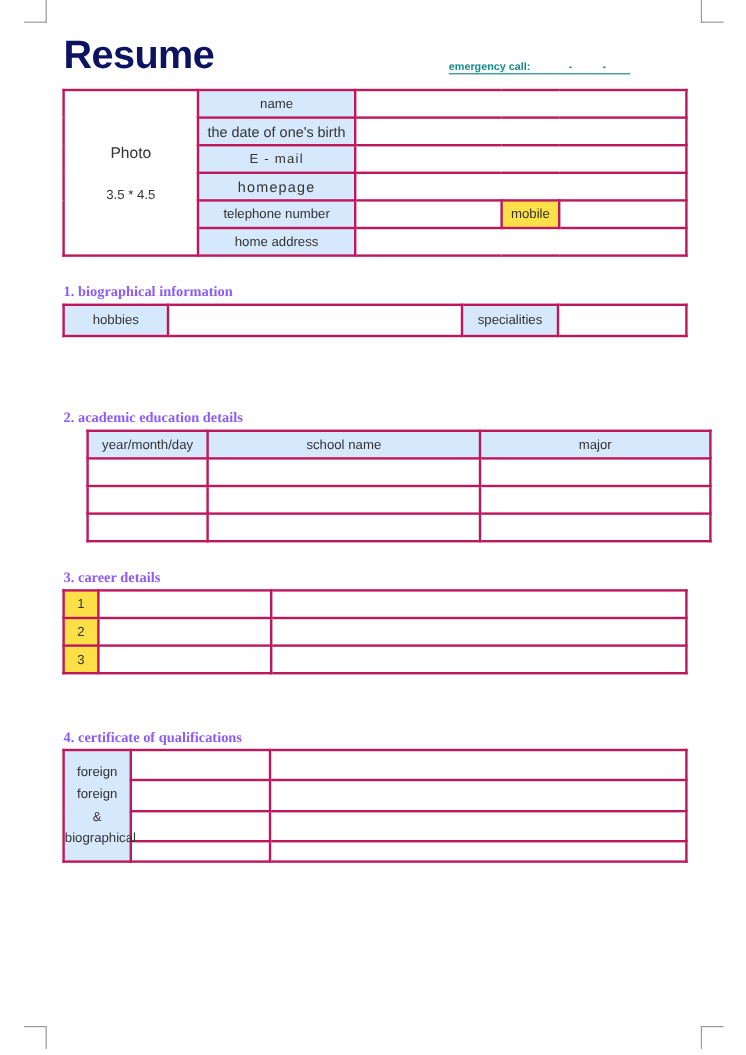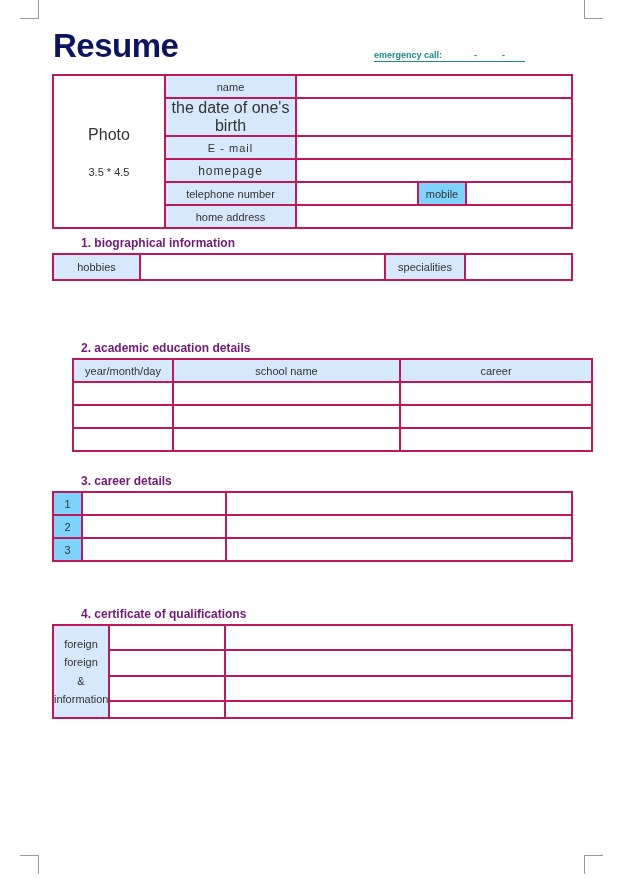--- a/index.html
+++ b/index.html
@@ -11,22 +11,22 @@
   .c-bl { left:20px; top:855px; border-right-width:1px; border-top-width:1px; }
   .c-br { left:584px; top:855px; border-left-width:1px; border-top-width:1px; }
 
   .title { position:absolute; left:53px; top:26px; font-size:33px; font-weight:bold; color:#0c1360; letter-spacing:-0.5px; line-height:40px; font-family:"Liberation Sans", sans-serif; }
   .emergency { position:absolute; left:374px; top:49px; width:151px; border-bottom:1px solid #1a8a8a; font-size:9px; font-weight:bold; color:#1a8a8a; line-height:12px; font-family:"Liberation Sans", sans-serif; }
   .emergency .dash { position:absolute; top:0; }
 
   table { position:absolute; border-collapse:collapse; table-layout:fixed; font-size:11px; font-family:"Liberation Sans", sans-serif; }
   td { border:2px solid #be185d; padding:0; text-align:center; vertical-align:middle; color:#333; }
   .hd { background:#d6e8fb; }
-  .gr { background:#7dd3fc; }
-  .section { position:absolute; left:53px; font-size:12px; font-weight:bold; color:#701a75; font-family:Liberation Sans, sans-serif;margin-left:28px; }
+  .gr { background:#fde047; }
+  .section { position:absolute; left:53px; font-size:12px; font-weight:bold; color:#8b5cf6; font-family:Liberation Serif, serif; }
 
   #t-profile { left:52px; top:74px; width:519px; }
   #t-bio { left:52px; top:253px; width:519px; }
   #t-edu { left:52px; top:358px; width:519px;margin-left:20px; }
   #t-career { left:52px; top:491px; width:519px; }
   #t-cert { left:52px; top:624px; width:519px;padding-left:25px; }
 </style>
 </head>
 <body>
 
@@ -46,28 +46,28 @@
   <colgroup>
       <col style="width:112px">
       <col style="width:131px">
       <col style="width:122px">
       <col style="width:48px">
       <col style="width:106px">
     </colgroup>
   <tbody>
       <tr style="height:23px">
     <td rowspan="6">
-      <div style="margin-bottom:22px;font-size:16px">Photo</div>
+      <div style="margin-bottom:22px;font-size:13px">Photo</div>
       <div style="font-size:11px">3.5 * 4.5</div>
     </td>
     <td class="hd">name</td>
     <td colspan="3"></td>
   </tr>
   <tr style="height:23px">
-    <td class="hd" style="font-size:16px">the date of one's birth</td>
+    <td class="hd" style="font-size:12px">the date of one's birth</td>
     <td colspan="3"></td>
   </tr>
   <tr style="height:23px">
     <td class="hd" style="letter-spacing:1px">E - mail</td>
     <td colspan="3"></td>
   </tr>
   <tr style="height:23px">
     <td class="hd" style="letter-spacing:1px;font-size:12px">homepage</td>
     <td colspan="3"></td>
   </tr>
@@ -106,21 +106,21 @@
 <table id="t-edu">
   <colgroup>
       <col style="width:100px">
       <col style="width:227px">
       <col style="width:192px">
     </colgroup>
   <tbody>
       <tr style="height:23px">
     <td class="hd">year/month/day</td>
     <td class="hd">school name</td>
-    <td class="hd">career</td>
+    <td class="hd">major</td>
   </tr>
   <tr style="height:23px">
         <td></td>
         <td></td>
         <td></td>
       </tr>
   <tr style="height:23px">
         <td></td>
         <td></td>
         <td></td>
@@ -165,21 +165,21 @@
       <col style="width:56px">
       <col style="width:116px">
       <col style="width:347px">
     </colgroup>
   <tbody>
       <tr style="height:25px">
     <td class="hd" rowspan="4" style="line-height:18.5px">
       <div>foreign</div>
       <div>foreign</div>
       <div>&amp;</div>
-      <div>information</div>
+      <div>biographical</div>
     </td>
     <td></td>
         <td></td>
   </tr>
   <tr style="height:26px">
         <td></td>
         <td></td>
       </tr>
   <tr style="height:25px">
         <td></td>

